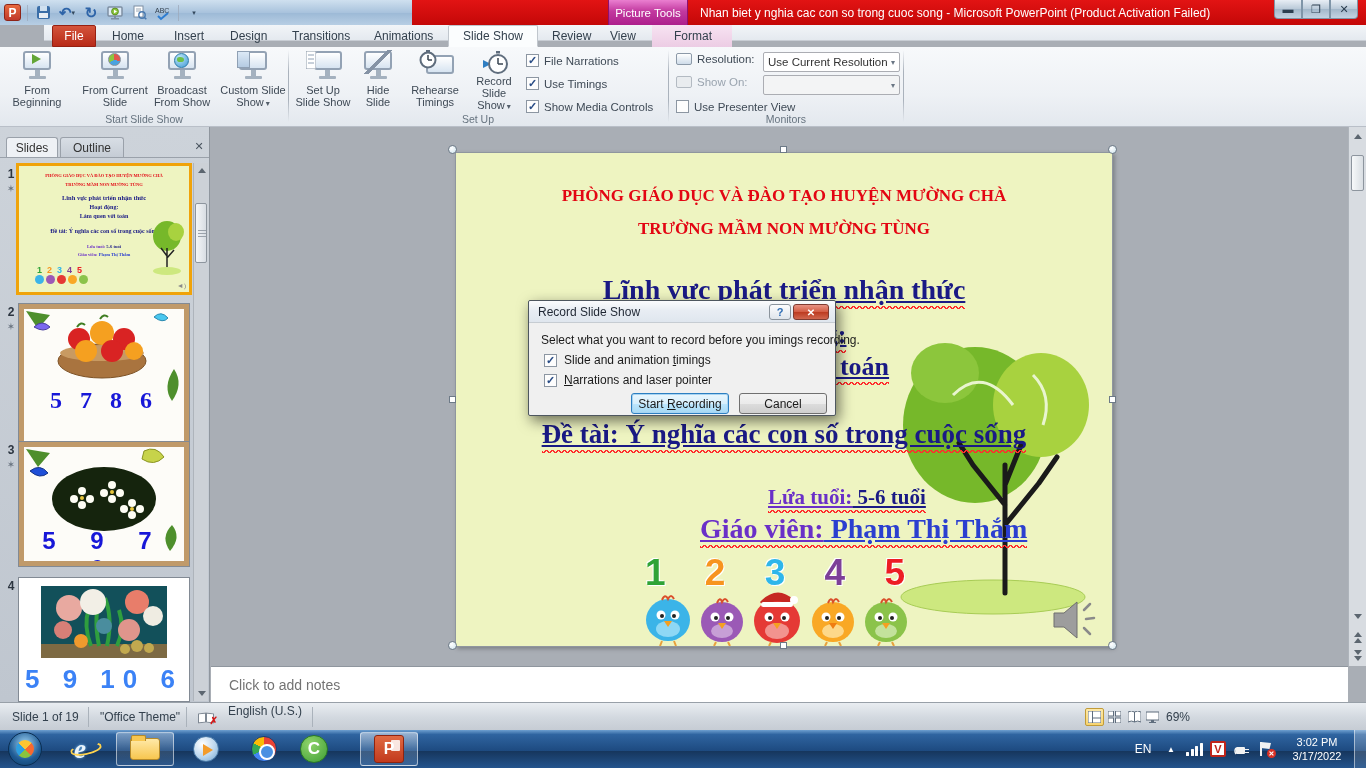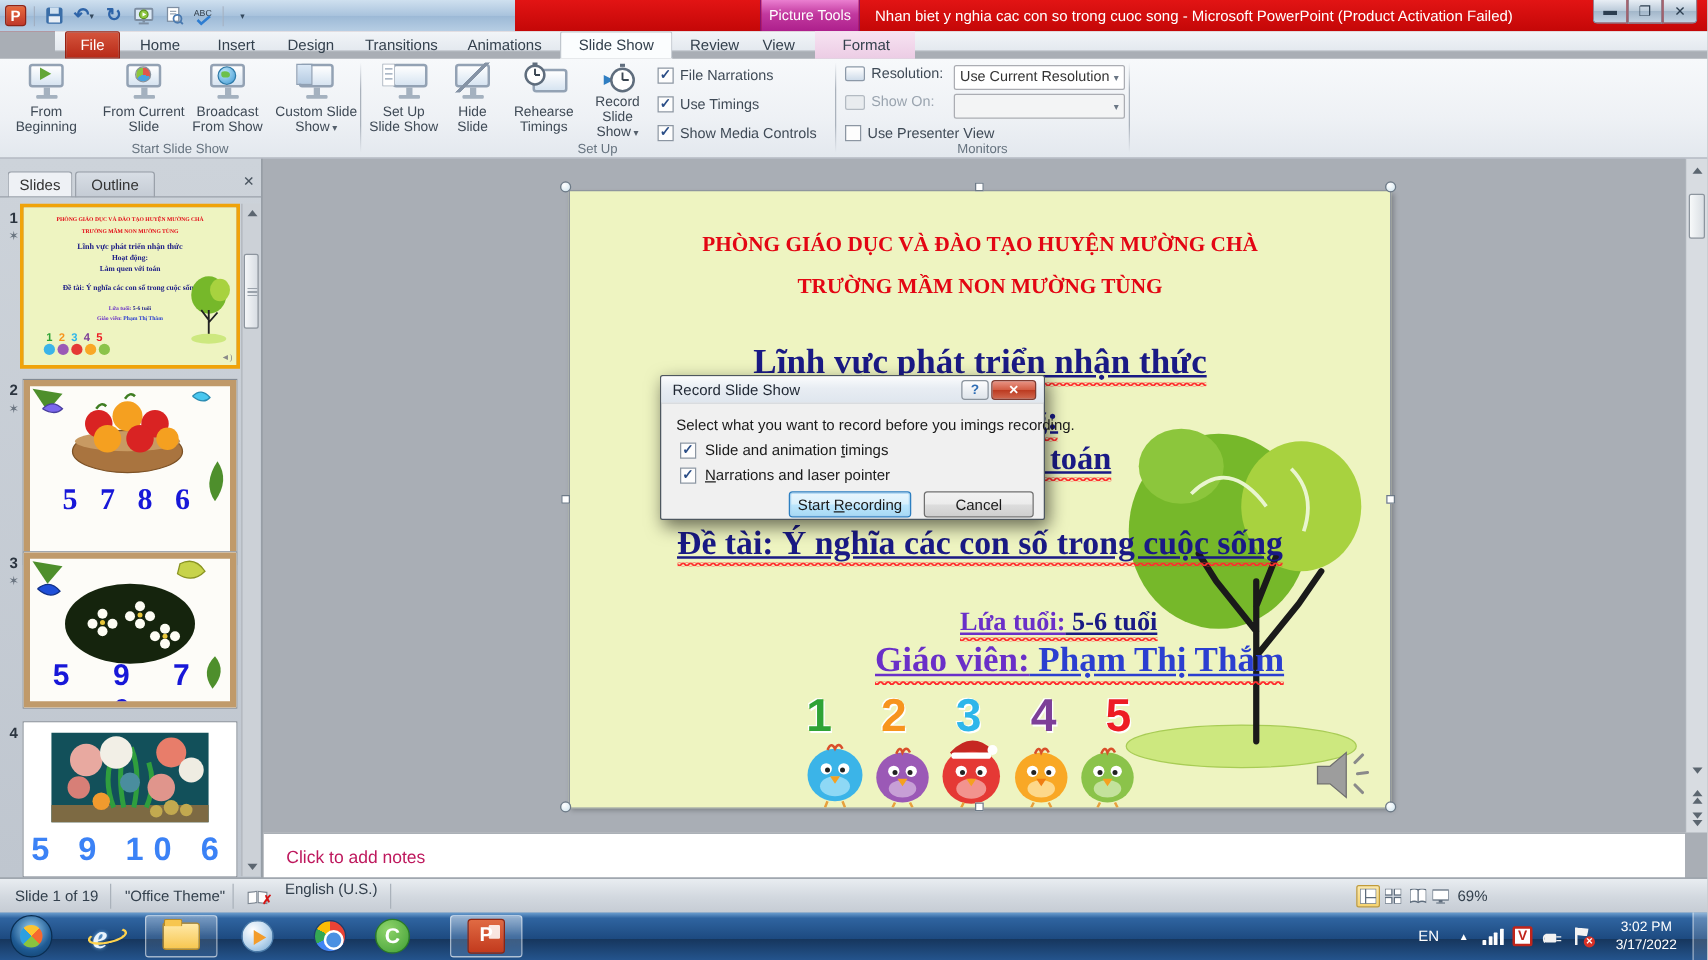--- a/index.html
+++ b/index.html
@@ -140,21 +140,21 @@
   .dlg-msg { position:absolute; left:12px; top:32px; font-size:12px; color:#1a1a1a; white-space:nowrap; }
   .dlg-cb { position:absolute; left:15px; display:flex; align-items:center; gap:7px; font-size:12px; color:#1a1a1a; }
   .keych { text-decoration:underline; }
   .dlg-btn { position:absolute; top:92px; height:21px; border:1px solid #707070; border-radius:3px;
     background:linear-gradient(#f2f2f2,#ebebeb 50%,#dddddd 51%,#cfcfcf); font-size:12px; color:#1a1a1a;
     display:flex; align-items:center; justify-content:center; }
   .dlg-btn.default { border:1px solid #2d7fc1; box-shadow:0 0 0 1px #a8d4f2 inset; background:linear-gradient(#eaf6fd,#d7effc 50%,#bde6fd 51%,#a6d9f4); }
 
   
   .notes { left:211px; top:666px; width:1137px; height:36px; background:#fff; border-top:1px solid #8f969e; }
-  .notes-text { position:absolute; left:18px; top:10px; font-size:14px; color:#be185d; }
+  .notes-text { position:absolute; left:18px; top:10px; font-size:14px; color:#737373; }
   .statusbar { left:0; top:702px; width:1366px; height:28px; background:linear-gradient(#e9edf1,#d2d8df 55%,#c6ccd4); border-top:1px solid #98a0a8;
     font-size:12px; color:#33404d; }
   .st-sep { position:absolute; top:4px; width:1px; height:20px; background:#aab2bb; }
   .viewbtn { position:absolute; top:5px; width:19px; height:18px; display:flex; align-items:center; justify-content:center; border-radius:2px; }
   .viewbtn.on { background:linear-gradient(#fde9a9,#f7d470); border:1px solid #c19b38; }
 
   
   .taskbar { left:0; top:730px; width:1366px; height:38px;
     background:linear-gradient(#6d9fd0,#2f64a0 12%,#1d4a80 55%,#16365d 56%,#245覚489 100%);
     background:linear-gradient(#6d9fd0,#2f64a0 12%,#1d4a80 55%,#16365d 56%,#24548d); }

